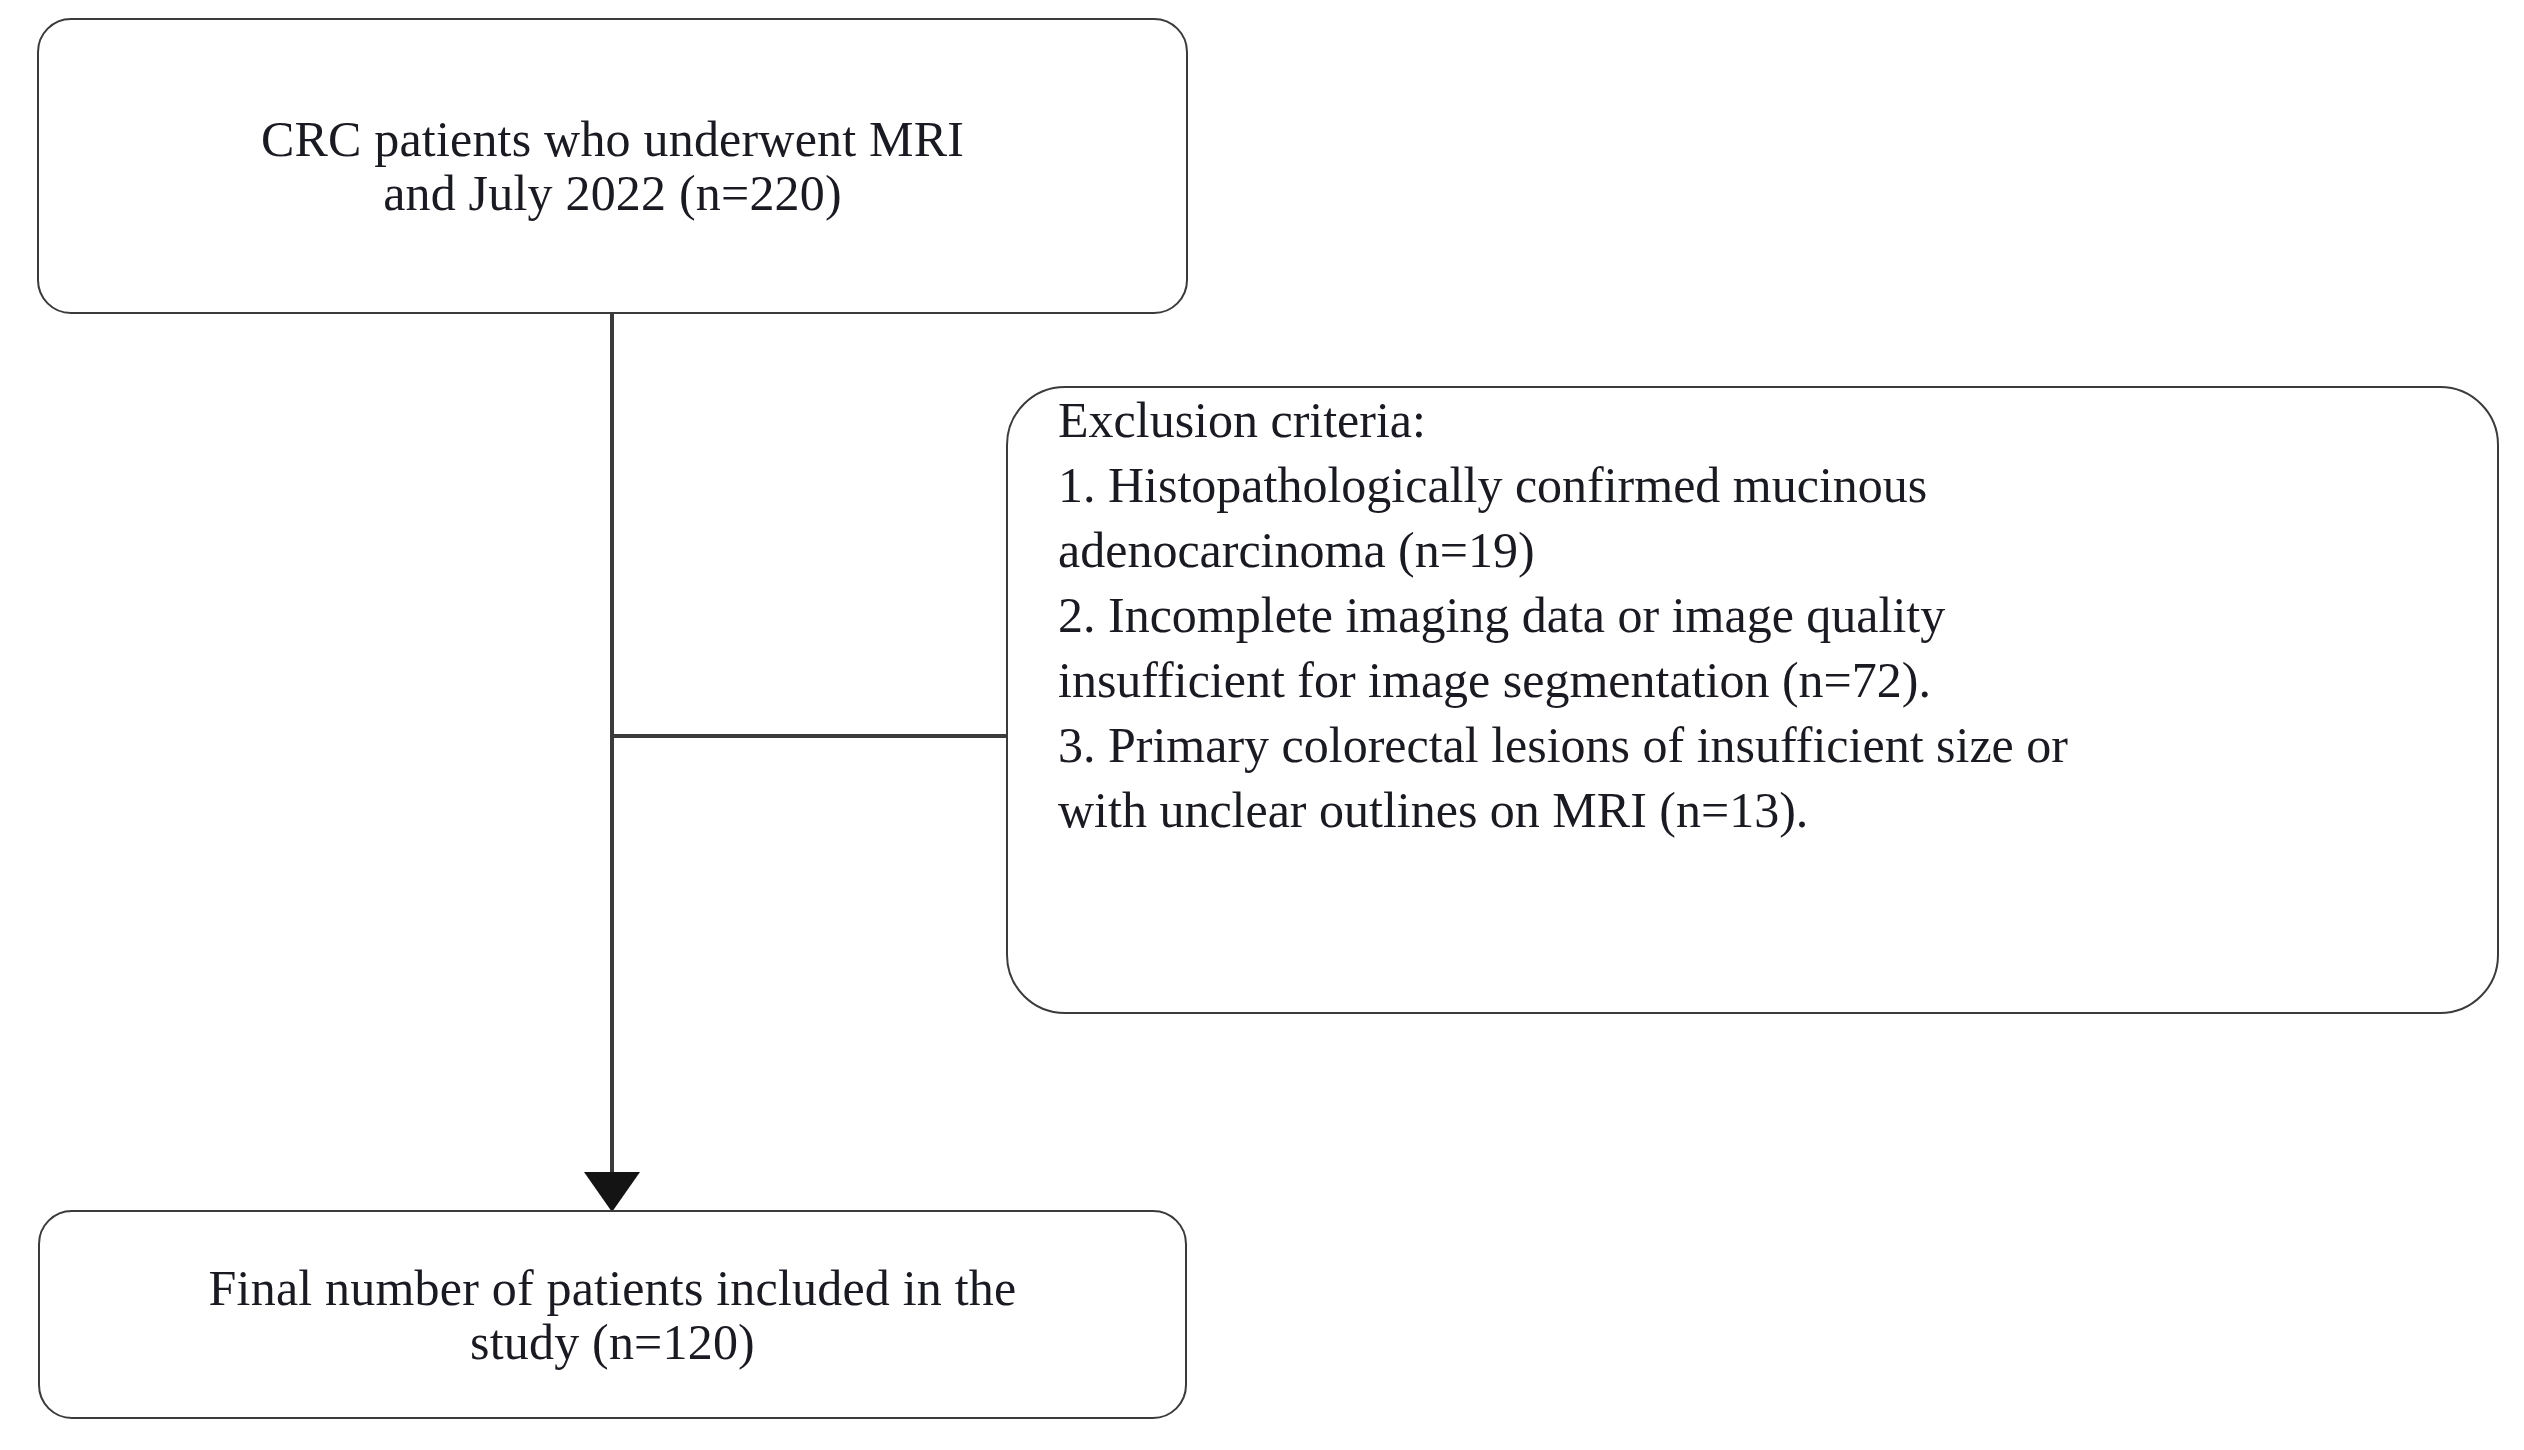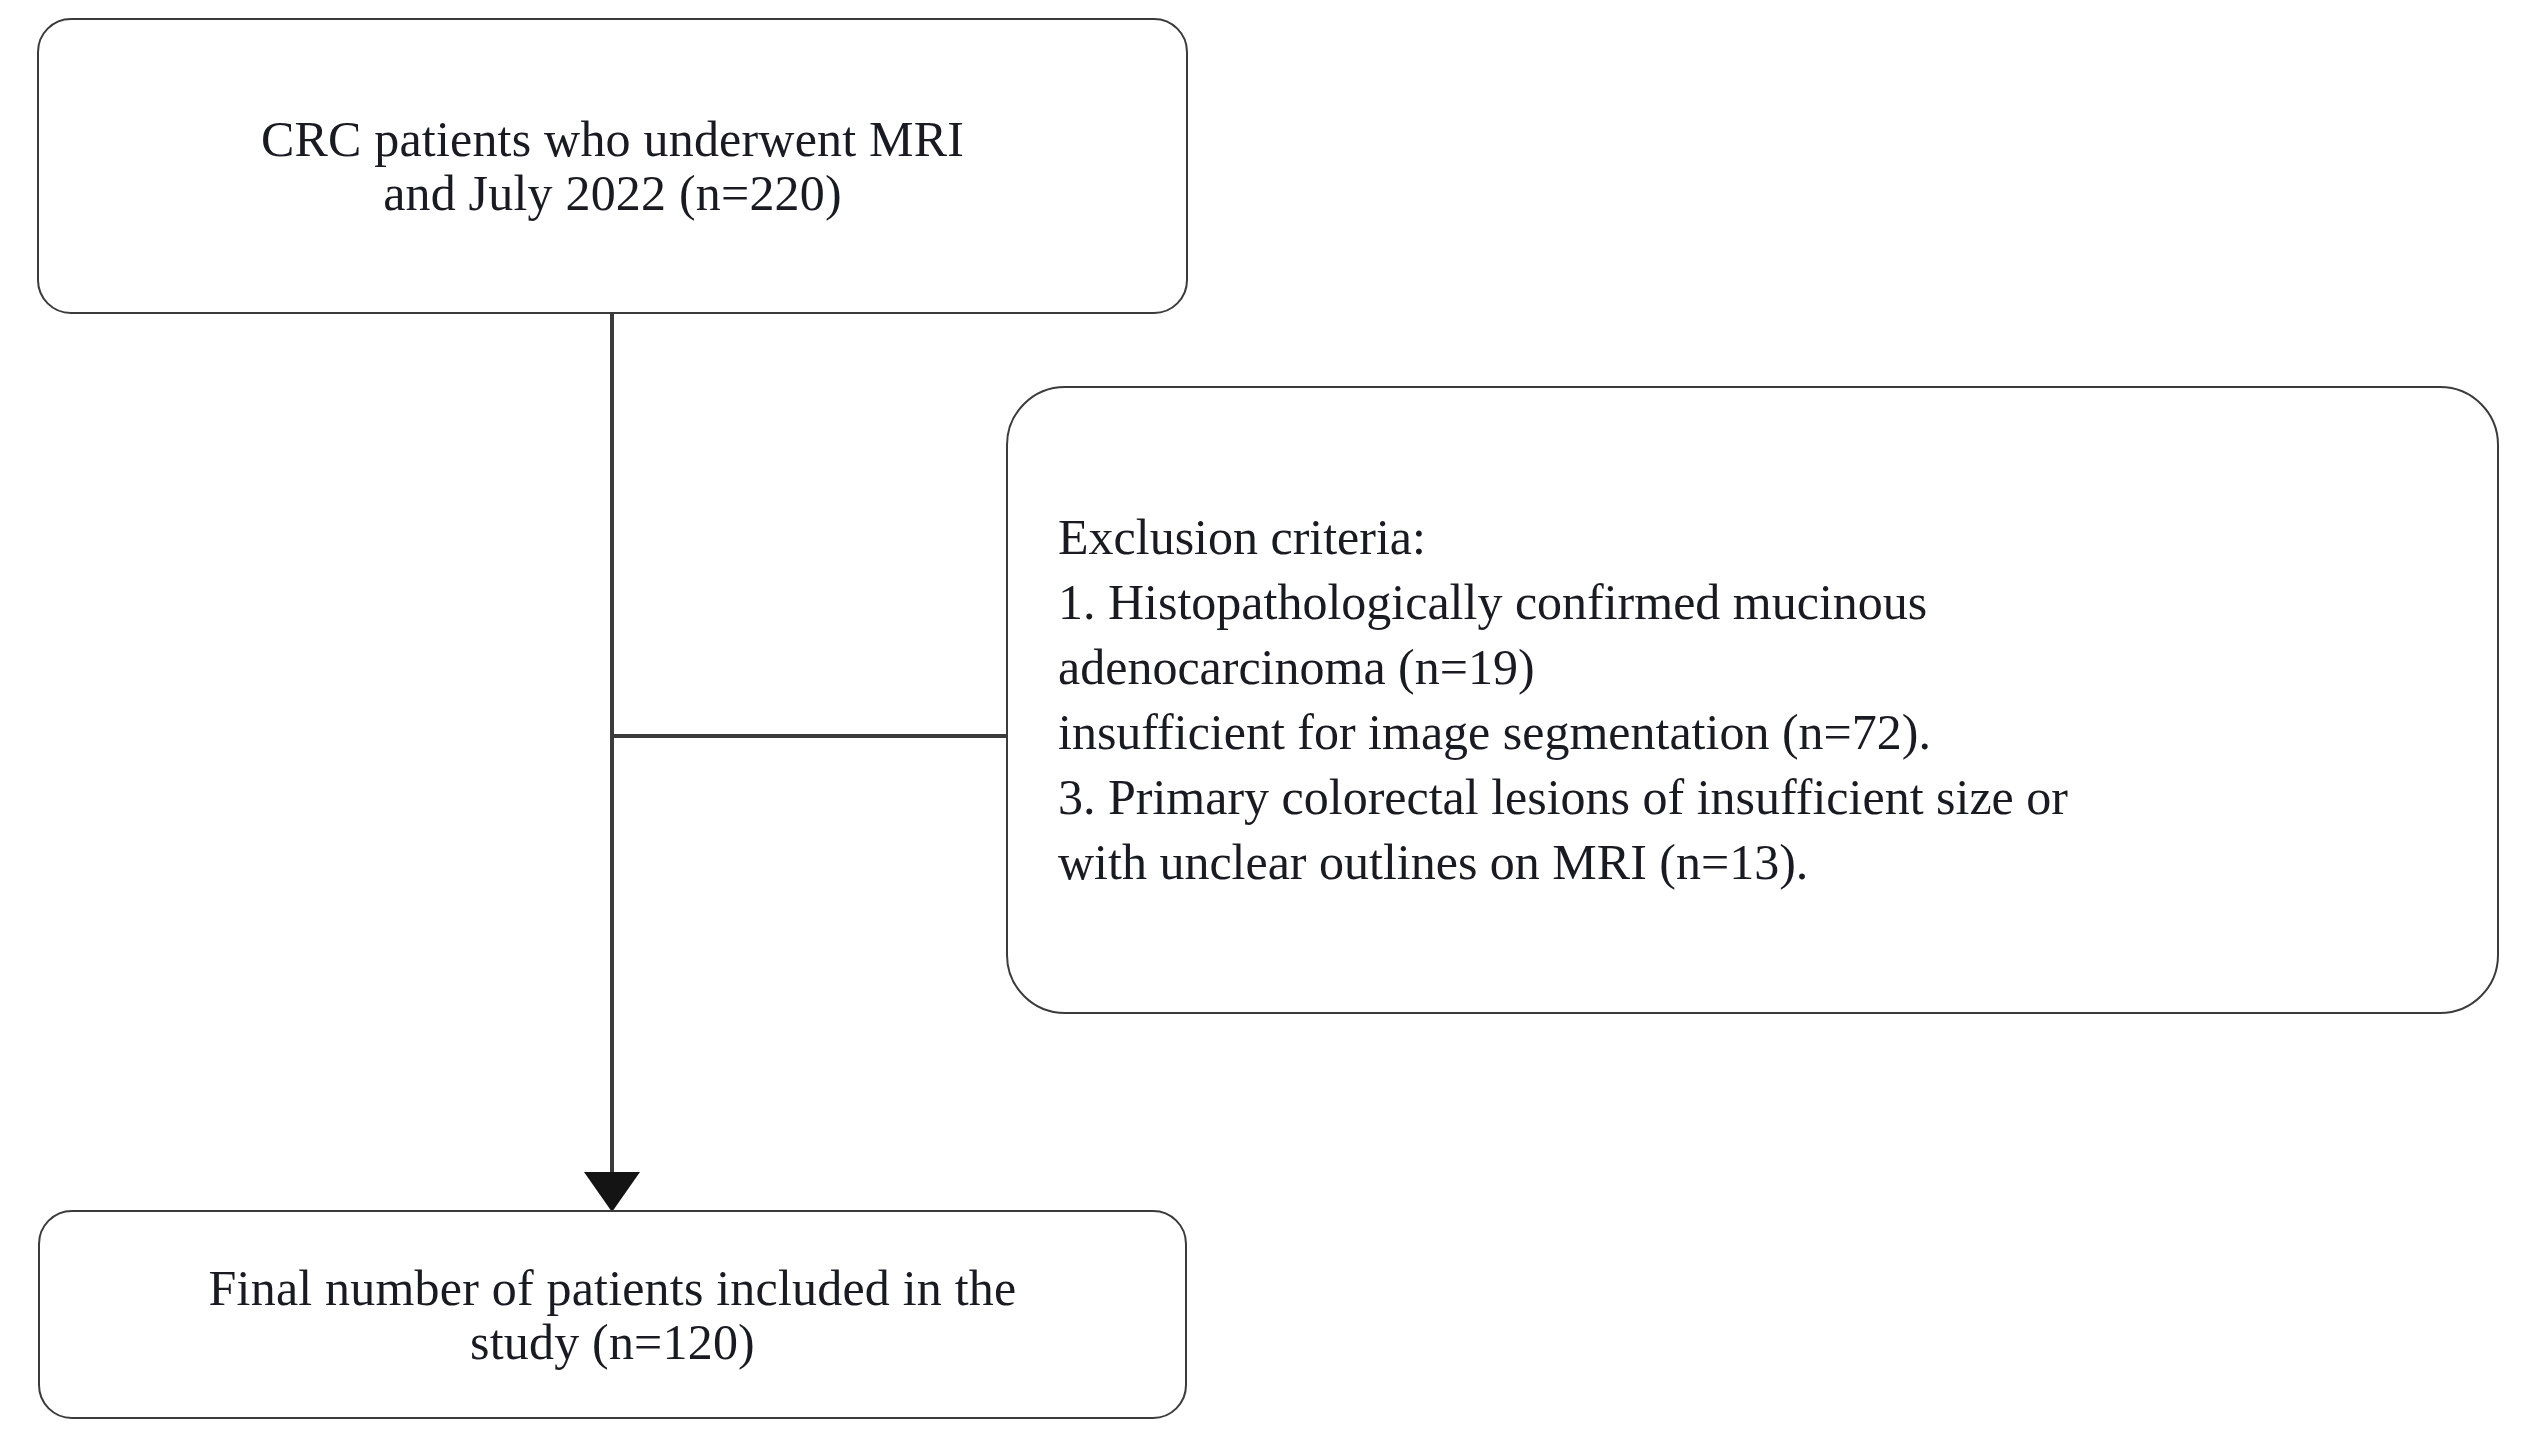--- a/index.html
+++ b/index.html
@@ -39,21 +39,20 @@
   }
 
   #box-exclusion {
     left: 1006px;
     top: 386px;
     width: 1493px;
     height: 628px;
     border-radius: 59px;
     display: flex;
     flex-direction: column;
-    justify-content: center;
     padding: 0 0 0 50px;
   }
 
   #box-final {
     left: 38px;
     top: 1210px;
     width: 1149px;
     height: 209px;
     border-radius: 34px;
     display: flex;
@@ -125,20 +124,21 @@
   </div>
 
   <div class="conn-v" id="conn-main-vertical"></div>
   <div class="conn-h" id="conn-to-exclusion"></div>
   <div id="arrow-head"></div>
 
   <div class="node" id="box-exclusion">
     <div class="excl-line">Exclusion criteria:</div>
     <div class="excl-line">1. Histopathologically confirmed mucinous</div>
     <div class="excl-line">adenocarcinoma (n=19)</div>
+    <div class="excl-line">2. Incomplete imaging data or image quality</div>
     <div class="excl-line">insufficient for image segmentation (n=72).</div>
     <div class="excl-line">3. Primary colorectal lesions of insufficient size or</div>
     <div class="excl-line">with unclear outlines on MRI (n=13).</div>
   </div>
 
   <div class="node" id="box-final">
     <div class="line">Final number of patients included in the</div>
     <div class="line">study (n=120)</div>
   </div>
 

